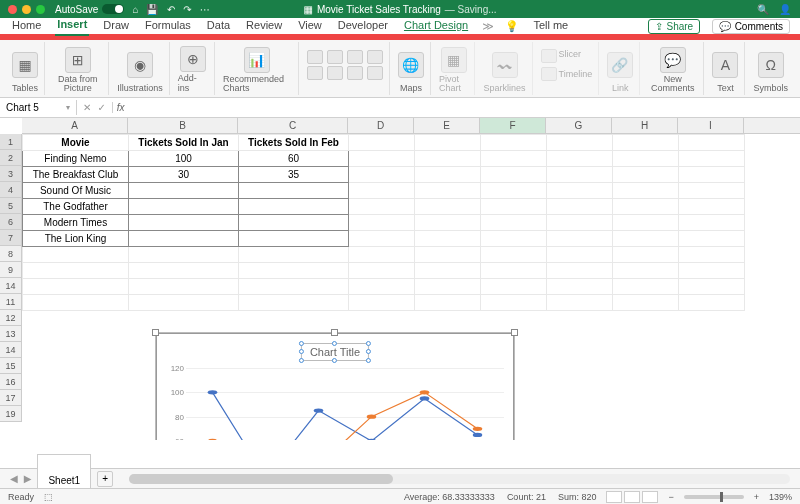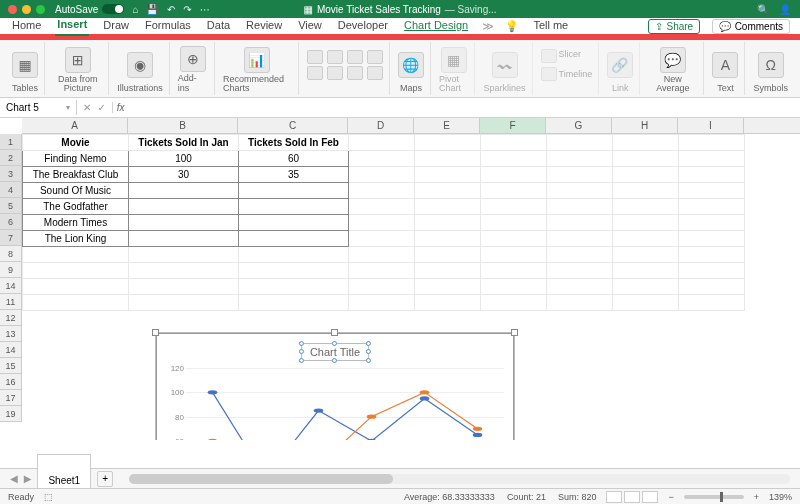--- a/index.html
+++ b/index.html
@@ -214,21 +214,21 @@
   <div class="group" style="opacity:.5;">
       <div class="icons">
         <div class="bigicon">🔗</div>
       </div>
       <span>Link</span>
     </div>
   <div class="group">
       <div class="icons">
         <div class="bigicon">💬</div>
       </div>
-      <span style="max-width:50px;text-align:center;line-height:9px;">New Average</span>
+      <span style="max-width:50px;text-align:center;line-height:9px;">New Comments</span>
     </div>
   <div class="group">
       <div class="icons">
         <div class="bigicon">A</div>
       </div>
       <span>Text</span>
     </div>
   <div class="group">
       <div class="icons">
         <div class="bigicon">Ω</div>

